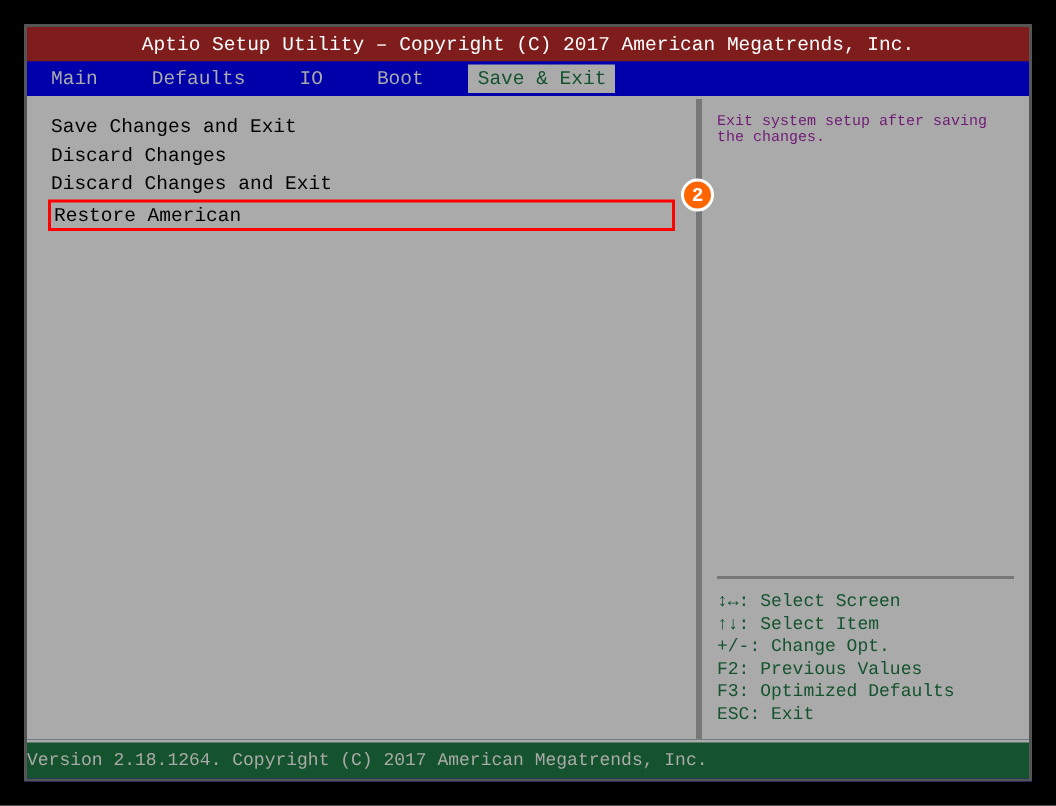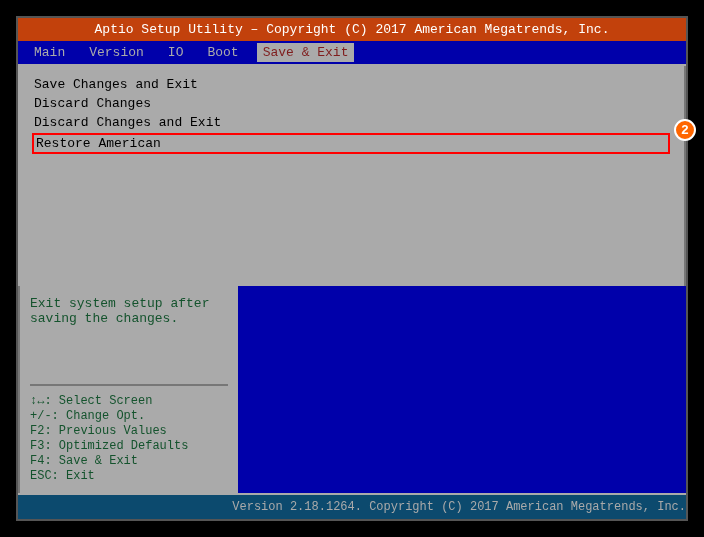--- a/index.html
+++ b/index.html
@@ -16,50 +16,50 @@
       width: 672px;
       height: 505px;
       background: #0000aa;
       border: 2px solid #555;
       display: flex;
       flex-direction: column;
       color: #aaa;
       font-size: 13px;
     }
     .title-bar {
-      background: #c2410c;
+      background: #7f1d1d;
       color: #fff;
       text-align: center;
       padding: 4px 0;
       font-size: 13px;
       border-bottom: none;
       font-family: Liberation Mono, monospace;
     }
     .menu-bar {
       background: #0000aa;
       display: flex;
       flex-direction: row;
       padding: 2px 10px;
-      gap: 12px;
+      gap: 24px;
       border-bottom: 2px solid #aaa;
     }
     .menu-item {
       color: #aaa;
       cursor: pointer;
       padding: 2px 6px;
       font-size: 13px;
     }
     .menu-item.active {
       background: #aaa;
-      color: #7f1d1d;
+      color: #14532d;
     }
     .content-area {
       display: flex;
       flex: 1;
-      flex-direction: column;
+      flex-direction: row;
       padding: 0;
       justify-content: flex-end;
     }
     .left-panel {
       flex: 1;
       background: #aaa;
       color: #000;
       padding: 10px 14px;
       display: flex;
       flex-direction: column;
@@ -80,41 +80,41 @@
       width: 220px;
       background: #aaa;
       color: #000;
       padding: 10px 10px;
       display: flex;
       flex-direction: column;
       justify-content: space-between;
       border-left: 2px solid #777;
     }
     .help-text {
-      font-size: 13px;
-      color: #14532d;
+      font-size: 10px;
+      color: #701a75;
       margin-bottom: 8px;
       min-height: 80px;
     }
     .legend {
       font-size: 12px;
       color: #14532d;
       display: flex;
       flex-direction: column;
       gap: 1px;
       border-top: 2px solid #777;
       padding-top: 8px;
     }
     .legend-row {
       font-size: 12px;
     }
     .footer {
-      background: #0c4a6e;
+      background: #14532d;
       color: #aaa;
-      text-align: right;
+      text-align: left;
       padding: 5px 0;
       font-size: 12px;
       border-top: 2px solid #aaa;
     }
     
     .annotation {
       display: inline-flex;
       align-items: center;
       justify-content: center;
       width: 22px;
@@ -142,21 +142,21 @@
 <div class="bios-container">
 
   <div class="title-bar">
     <div class="title-row">
       <span>Aptio Setup Utility – Copyright (C) 2017 American Megatrends, Inc.</span>
     </div>
   </div>
 
   <div class="menu-bar">
     <span class="menu-item">Main</span>
-    <span class="menu-item">Version</span>
+    <span class="menu-item">Defaults</span>
     <span class="menu-item">IO</span>
     <span class="menu-item">Boot</span>
     <span class="menu-item active" style="position:relative;">Save &amp; Exit</span>
   </div>
 
   <div class="content-area">
 
     <div class="left-panel">
       <div class="menu-option">Save Changes and Exit</div>
       <div class="menu-option">Discard Changes</div>
@@ -167,30 +167,30 @@
       </div>
     </div>
 
     <div class="right-panel">
       <div class="help-text">Exit system setup after saving the changes.</div>
       <div class="legend">
         <div class="legend-row">
           <span>↕↔: Select Screen</span>
         </div>
         <div class="legend-row">
+          <span>↑↓: Select Item</span>
+        </div>
+        <div class="legend-row">
           <span>+/-: Change Opt.</span>
         </div>
         <div class="legend-row">
           <span>F2: Previous Values</span>
         </div>
         <div class="legend-row">
           <span>F3: Optimized Defaults</span>
-        </div>
-        <div class="legend-row">
-          <span>F4: Save &amp; Exit</span>
         </div>
         <div class="legend-row">
           <span>ESC: Exit</span>
         </div>
       </div>
     </div>
   </div>
 
   <div class="footer">
     <span>Version 2.18.1264. Copyright (C) 2017 American Megatrends, Inc.</span>

